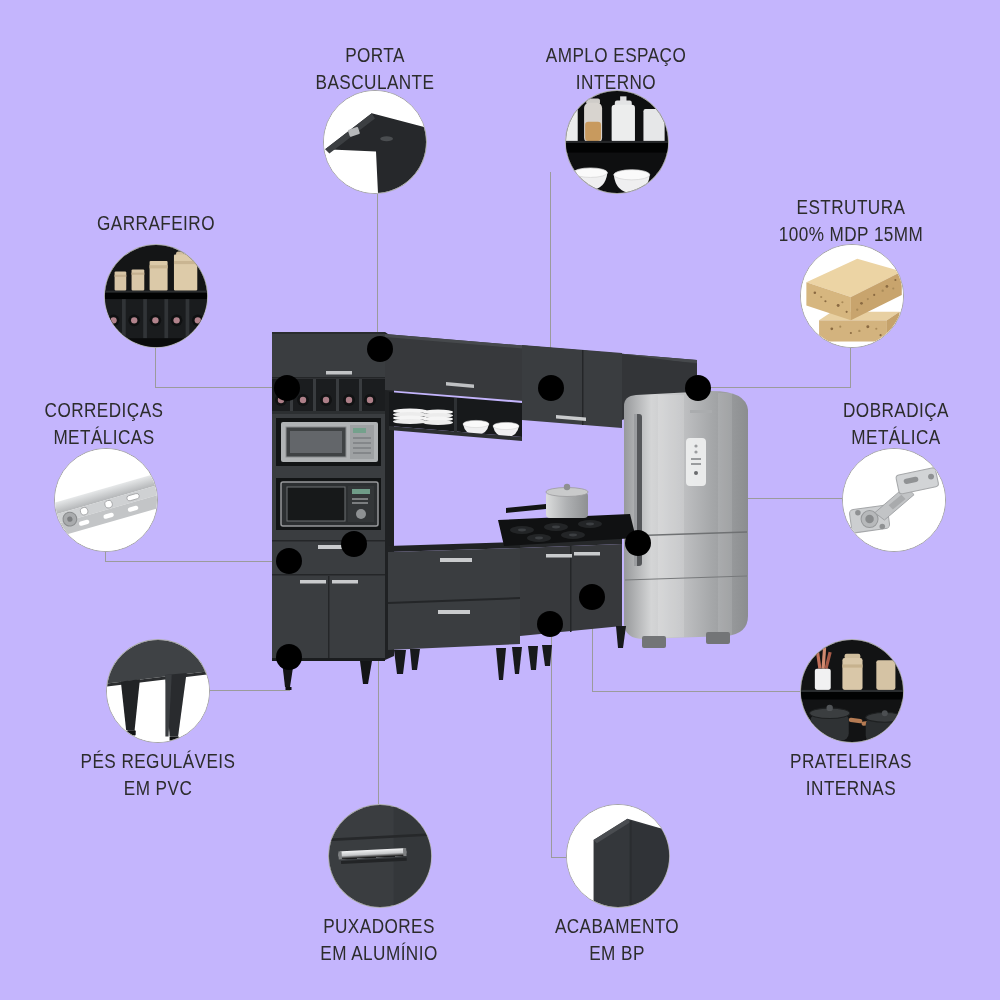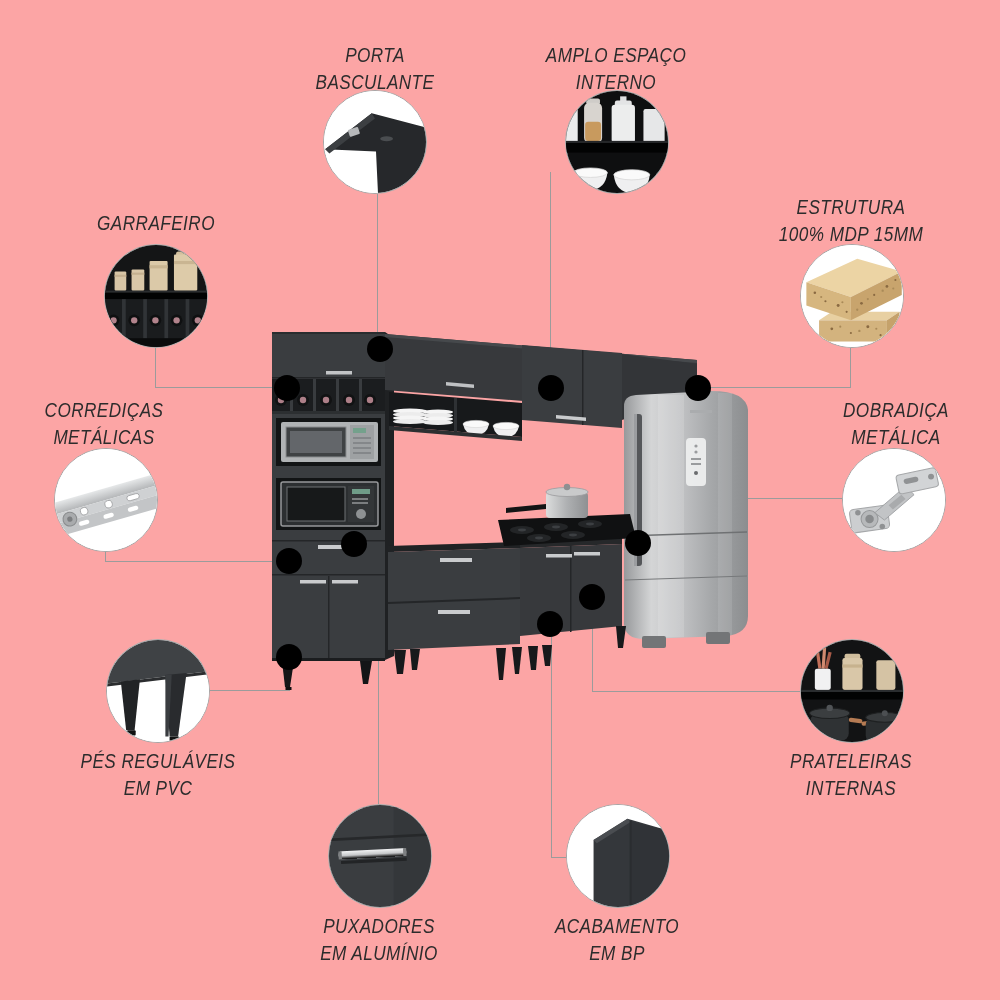--- a/index.html
+++ b/index.html
@@ -1,17 +1,17 @@
 <!DOCTYPE html>
 <html><head>
 <meta charset="utf-8">
 <style>
   html,body{margin:0;padding:0;background:#fff;}
-  .canvas{position:relative;width:1000px;height:1000px;background:#fca5a5;overflow:hidden;
-          font-family:"Liberation Sans",sans-serif;font-style:italic;}
+  .canvas{position:relative;width:1000px;height:1000px;background:#c4b5fd;overflow:hidden;
+          font-family:"Liberation Sans",sans-serif;}
   .label{position:absolute;text-align:center;color:#2c2c2c;font-size:19.5px;line-height:27px;
          letter-spacing:.5px;font-weight:400;white-space:nowrap;
          transform:translateX(-50%) scaleX(.88);transform-origin:center top;z-index:6;}
   .circle{position:absolute;width:104px;height:104px;border-radius:50%;
           border:1px solid #a5a5a5;background:#fff;overflow:hidden;z-index:3;box-sizing:border-box;}
   .circle svg{position:absolute;left:-1px;top:-1px;}
   .line{position:absolute;background:#9b9b9b;z-index:1;}
   .dot{position:absolute;width:26px;height:26px;border-radius:50%;background:#000;z-index:5;}
   .product{position:absolute;left:260px;top:318px;z-index:2;}
 </style>

